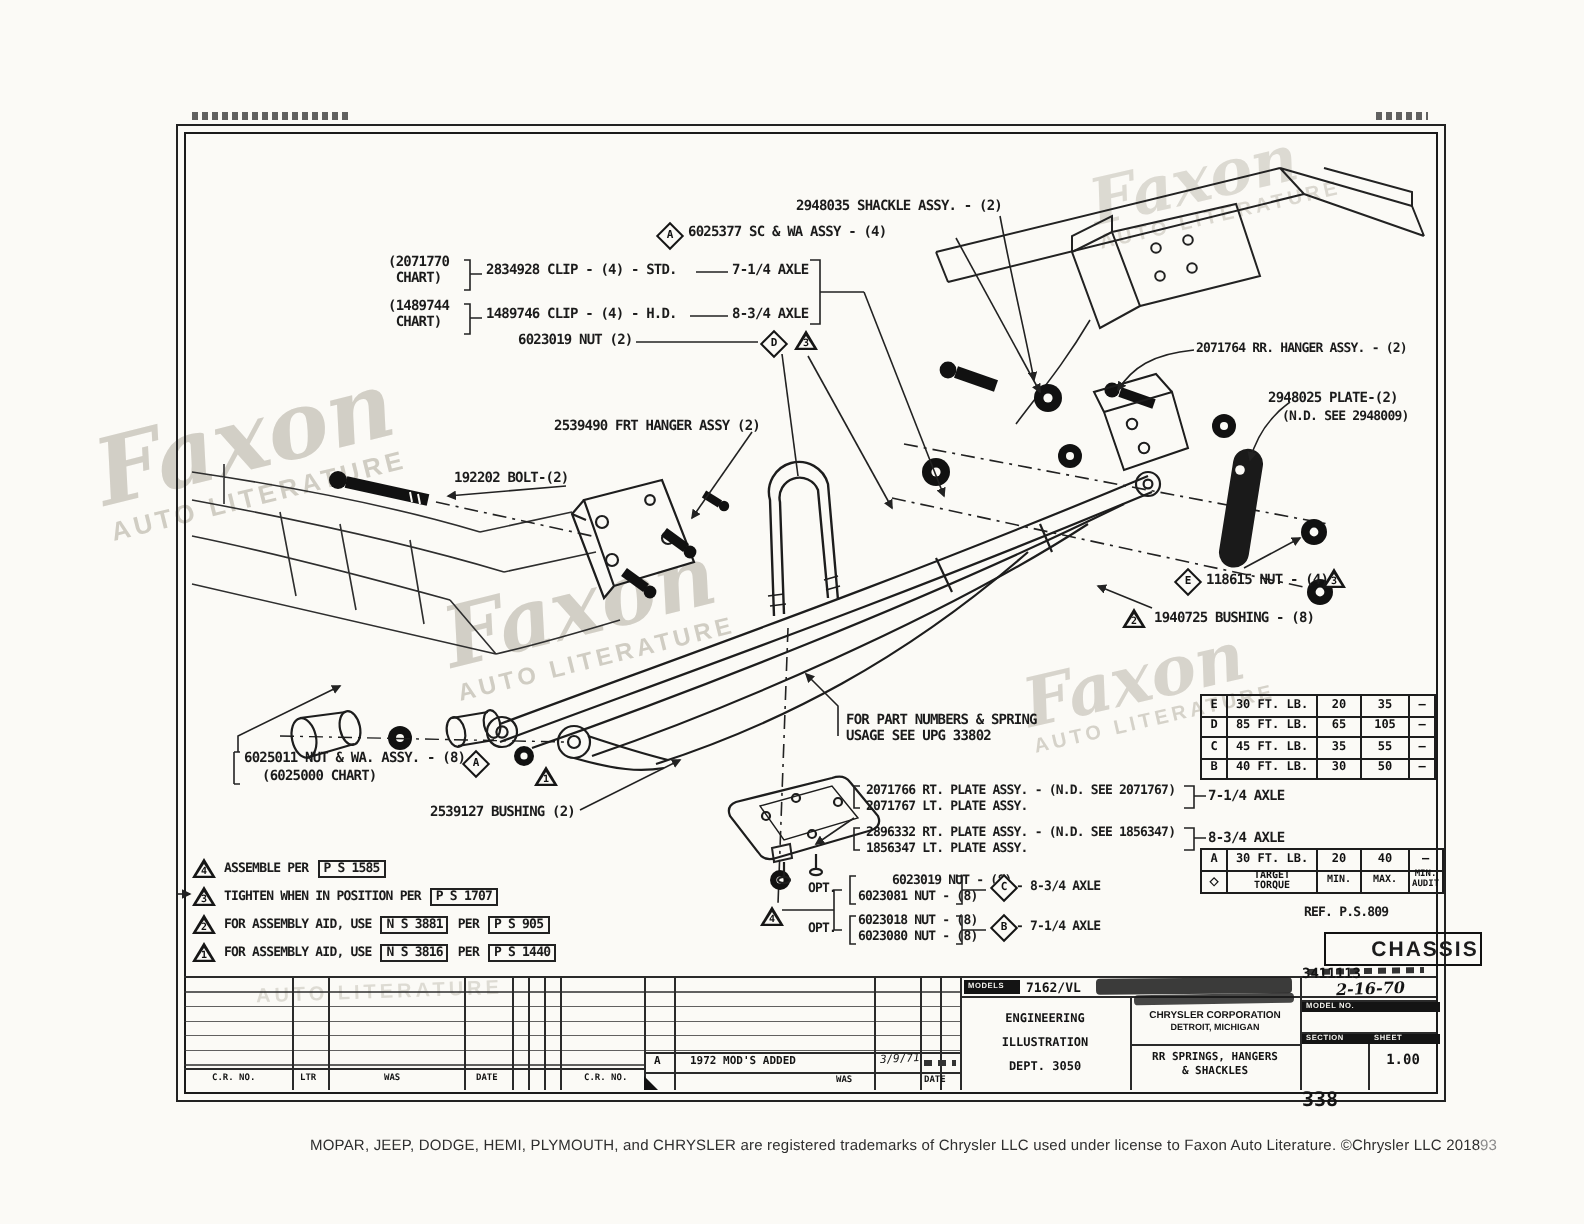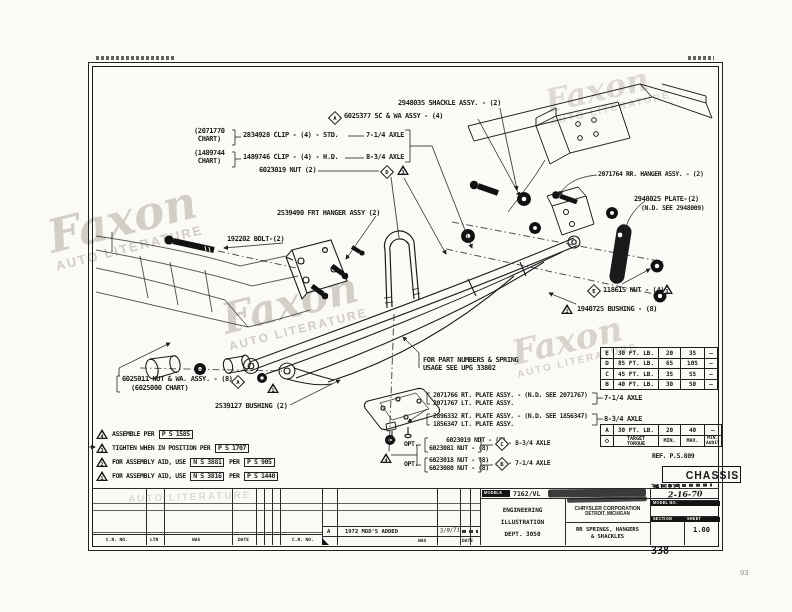--- a/index.html
+++ b/index.html
@@ -428,15 +428,16 @@
   <div class="tbt" style="left:565px;top:533px;width:85px;text-align:center;font-size:5.5px;font-weight:600;">&amp; SHACKLES</div>
 
   <div class="tbt" style="left:668px;top:489px;font-size:8px;font-family:'DejaVu Serif',serif;font-style:italic;font-weight:700;transform:rotate(-2deg);">2-16-70</div>
   <div class="bar" style="left:651px;top:500.5px;width:67px;height:5px;">MODEL NO.</div>
   <div class="tbt" style="left:651px;top:483px;width:67px;text-align:left;font-size:7px;font-weight:600;">3411113</div>
   <div class="bar" style="left:651px;top:516.5px;width:33px;height:5px;">SECTION</div>
   <div class="tbt" style="left:651px;top:526px;width:33px;text-align:left;font-size:10px;font-weight:600;margin-top:19px;">338</div>
   <div class="bar" style="left:685px;top:516.5px;width:33px;height:5px;">SHEET</div>
   <div class="tbt" style="left:685px;top:526px;width:33px;text-align:center;font-size:7px;font-weight:600;">1.00</div>
 
+  <div class="caption" style="left:155px;top:568px;">MOPAR, JEEP, DODGE, HEMI, PLYMOUTH, and CHRYSLER are registered trademarks of Chrysler LLC used under license to Faxon Auto Literature. ©Chrysler LLC 2018</div>
   <div class="caption" style="left:740px;top:568px;color:#8a8a8a;">93</div>
 
 </div>
 
 </body></html>

